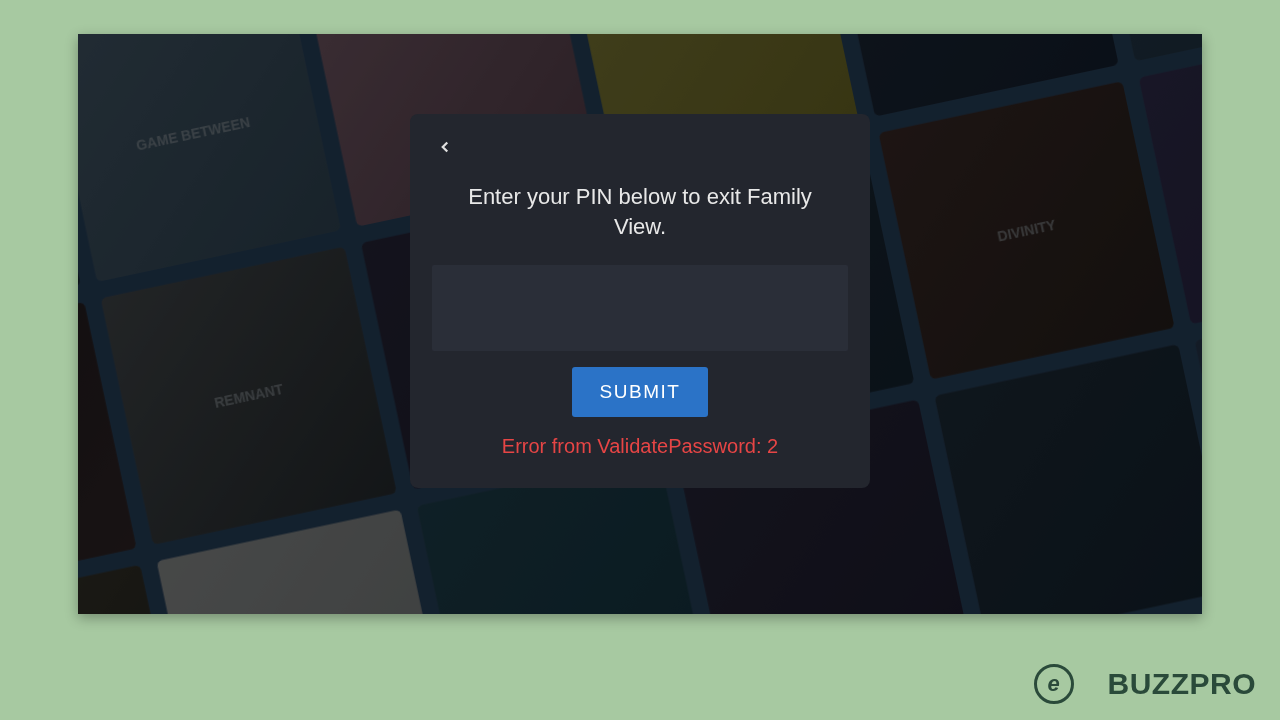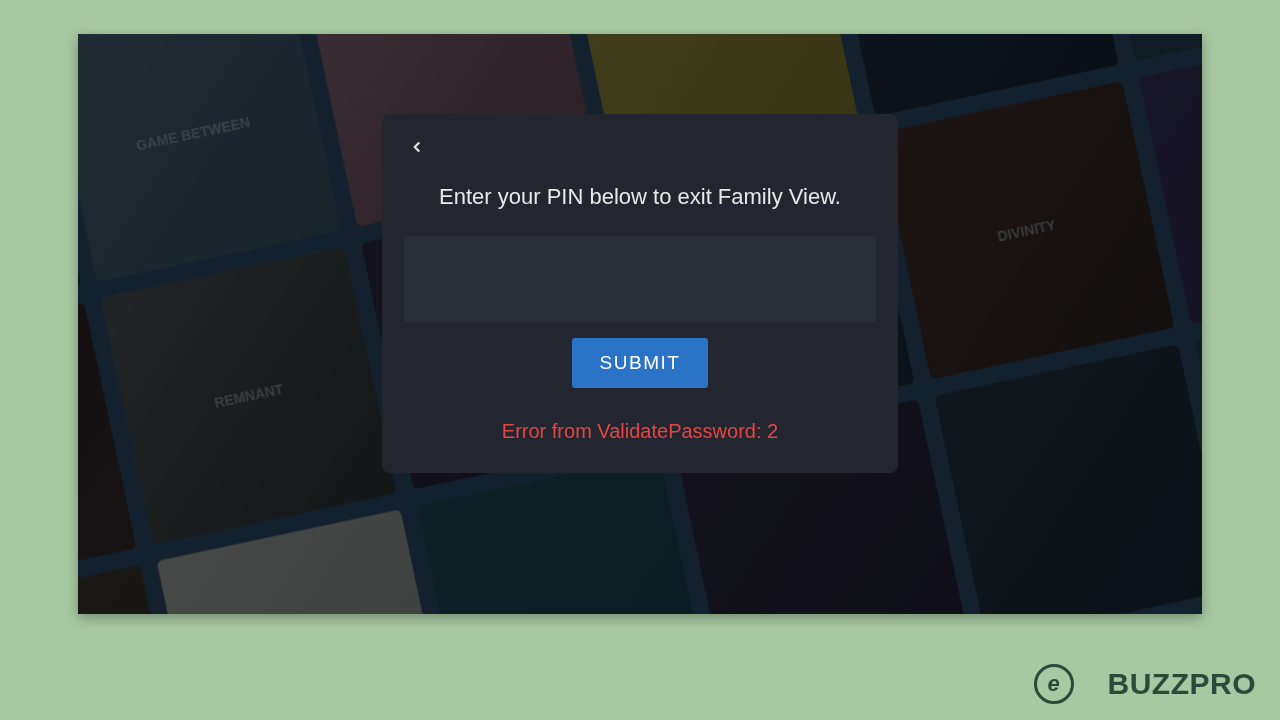--- a/index.html
+++ b/index.html
@@ -75,21 +75,21 @@
       position: absolute;
       inset: 0;
       background: rgba(10, 20, 30, 0.35);
     }
     
     .modal {
       position: absolute;
       top: 80px;
       left: 50%;
       transform: translateX(-50%);
-      width: 516px;
+      width: 460px;
       background: #23262e;
       border-radius: 8px;
       padding: 20px 22px 30px 22px;
       z-index: 10;
     }
     
     .back-arrow {
       display: inline-flex;
       align-items: center;
       cursor: pointer;
@@ -123,21 +123,21 @@
       outline: none;
       color: #fff;
       font-size: 20px;
       padding: 0 16px;
       margin-bottom: 16px;
       border-radius: 2px;
     }
     
     .submit-btn {
       display: block;
-      margin: 0 auto 32px auto;
+      margin: 0 auto 18px auto;
       padding: 14px 28px;
       background: #2b73c7;
       color: #ffffff;
       border: none;
       border-radius: 3px;
       font-size: 19px;
       letter-spacing: 1.5px;
       cursor: pointer;
       font-weight: 400;
     }

